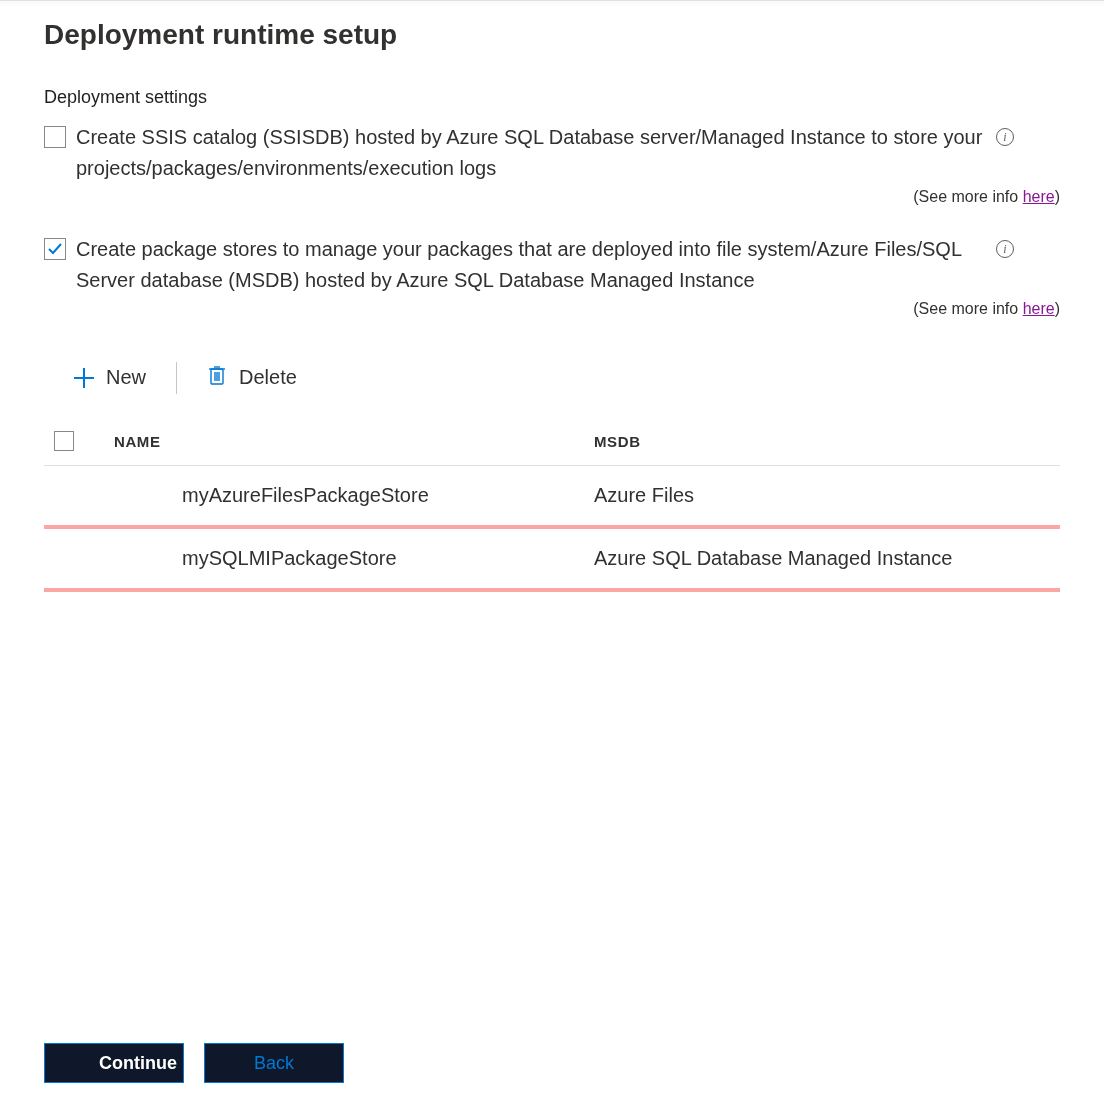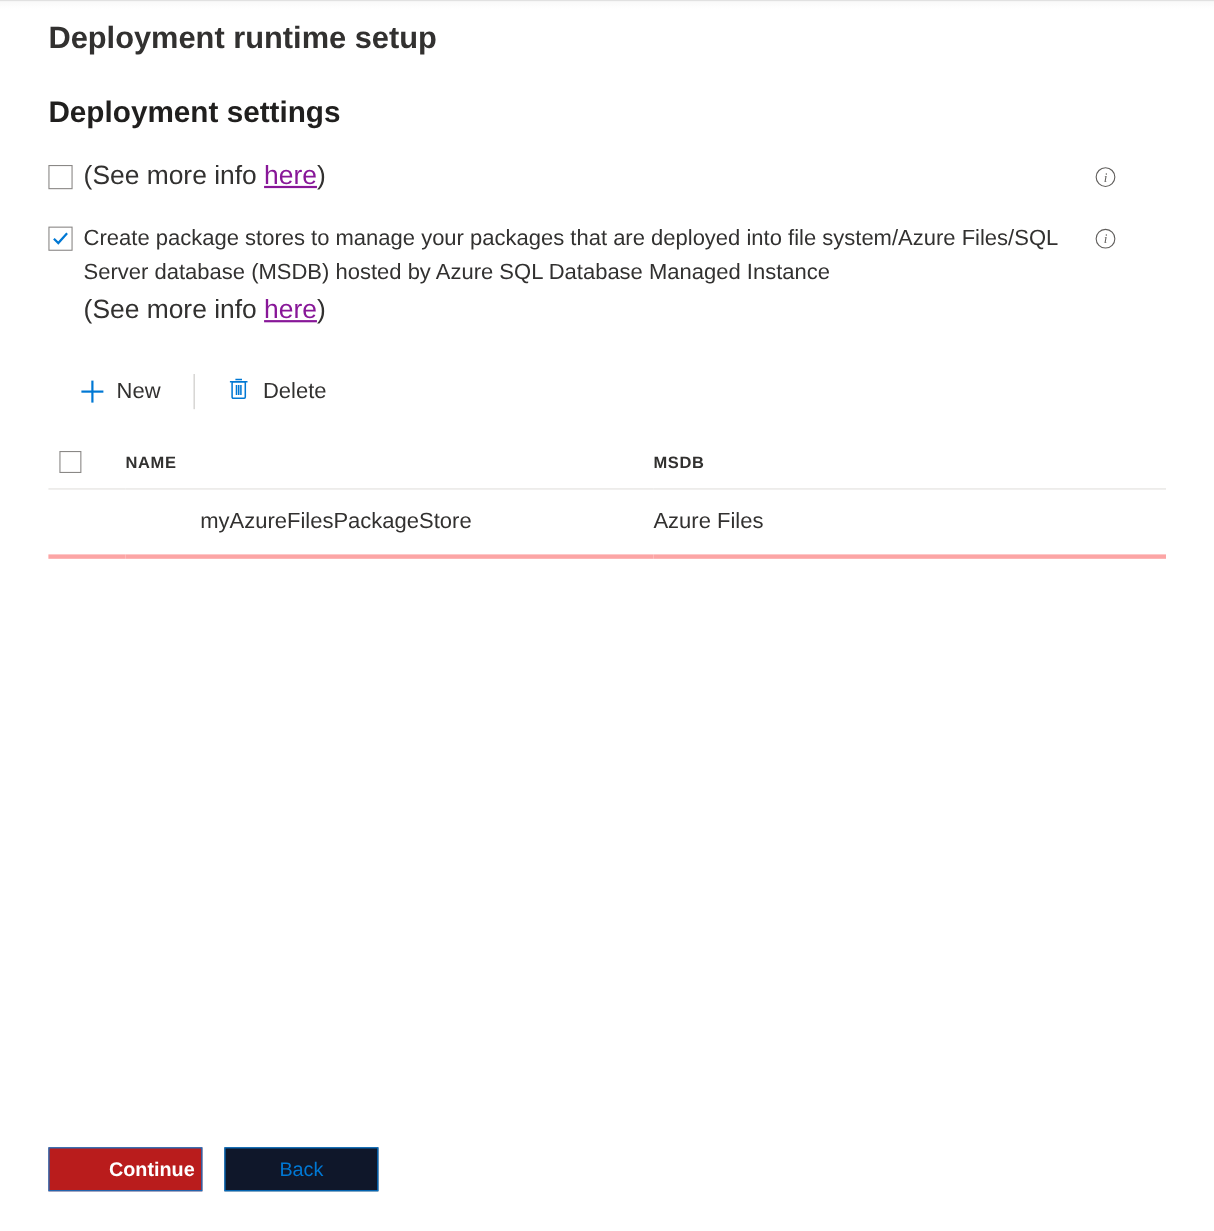--- a/index.html
+++ b/index.html
@@ -20,24 +20,24 @@
     display: flex;
     flex-direction: column;
   }
   .page-title {
     font-size: 28px;
     font-weight: 600;
     color: #323130;
     margin-bottom: 36px;
   }
   .section-title {
-    font-size: 27px;
-    font-weight: 700;
+    font-size: 18px;
+    font-weight: 400;
     color: #201f1e;
-    margin-bottom: 28px;
+    margin-bottom: 14px;
   }
   .option-row {
     display: flex;
     align-items: flex-start;
     margin-bottom: 28px;
   }
   .checkbox-wrap {
     width: 32px;
     padding-top: 4px;
     flex-shrink: 0;
@@ -56,22 +56,23 @@
   .checkbox svg { display: none; }
   .option-body { flex: 1; }
   .option-text {
     font-size: 20px;
     line-height: 1.55;
     color: #323130;
     margin-bottom: 4px;
     padding-right: 50px;
   }
   .info-link-wrap {
-    font-size: 24px;
-    color: #323130;
+    font-size: 16px;
+    color: #323130;
+    text-align: right;
   }
   .info-link {
     color: #881798;
     text-decoration: underline;
     cursor: pointer;
   }
   .info-icon {
     position: absolute;
     right: 46px;
     width: 18px;
@@ -159,21 +160,21 @@
   .btn {
     min-width: 140px;
     height: 40px;
     font-size: 18px;
     font-family: inherit;
     cursor: pointer;
     border: 1px solid transparent;
     background: #fff;
   }
   .btn-primary {
-    background: #b91c1c;
+    background: #0f172a;
     color: #fff;
     border-color: #0078d4;
     font-weight: 600;
     padding-left: 48px;
   }
   .btn-secondary {
     background: #0f172a;
     color: #0078d4;
     border: 1px solid #0078d4;
   }
@@ -187,20 +188,21 @@
   <h2 class="section-title">Deployment settings</h2>
 
   <div class="option-wrapper">
     <div class="option-row first">
       <div class="checkbox-wrap">
         <div class="checkbox">
           
         </div>
       </div>
       <div class="option-body">
+        <div class="option-text">Create SSIS catalog (SSISDB) hosted by Azure SQL Database server/Managed Instance to store your projects/packages/environments/execution logs</div>
         <div class="info-link-wrap">
           <span>(See more info </span><a class="info-link">here</a><span>)</span>
         </div>
       </div>
     </div>
     <div class="info-icon" style="top:6px;">i</div>
   </div>
 
   <div class="option-wrapper">
     <div class="option-row">
@@ -253,20 +255,25 @@
         <th class="col-name">NAME</th>
         <th>MSDB</th>
       </tr>
     </thead>
     <tbody>
       <tr>
         <td class="col-check"></td>
         <td class="col-name indent-name" style="padding-left:40px;">myAzureFilesPackageStore</td>
         <td>Azure Files</td>
       </tr>
+      <tr>
+        <td class="col-check"></td>
+        <td class="col-name indent-name" style="padding-left:40px;">mySQLMIPackageStore</td>
+        <td>Azure SQL Database Managed Instance</td>
+      </tr>
     </tbody>
   </table>
 
   <div class="footer">
     <button class="btn btn-primary">Continue</button>
     <button class="btn btn-secondary">Back</button>
     <div class="footer-spacer"></div>
   </div>
 </div>
 

